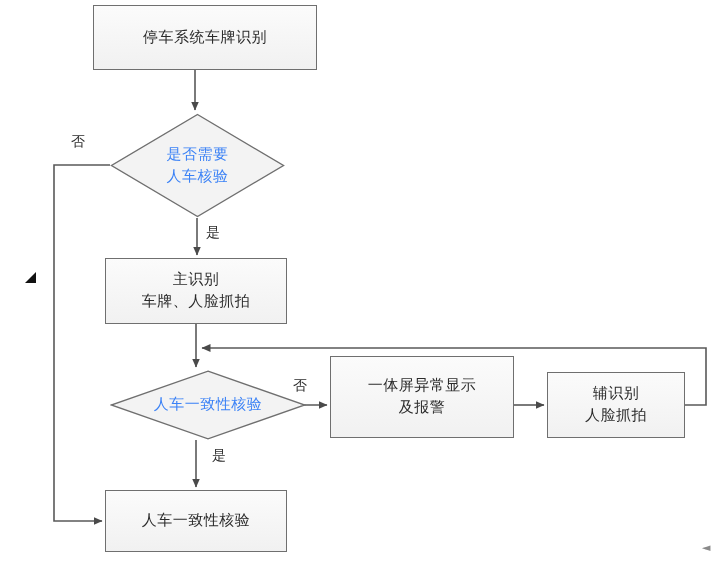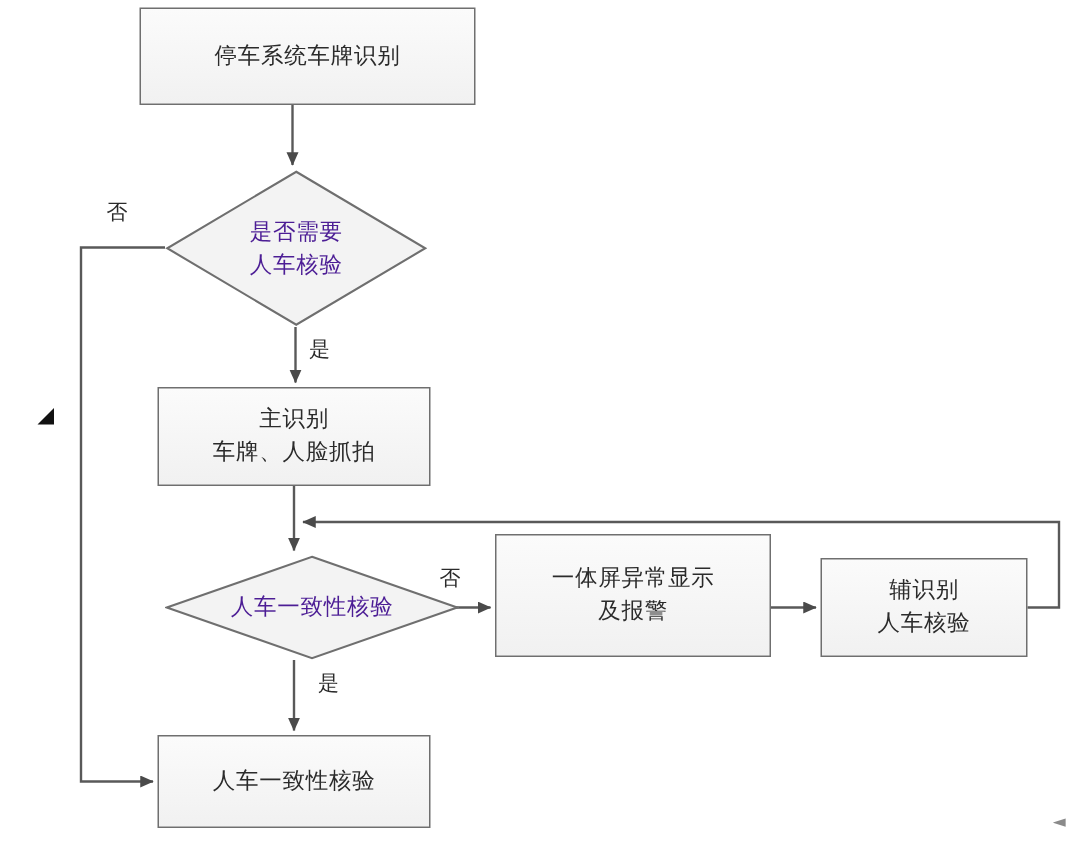--- a/index.html
+++ b/index.html
@@ -61,21 +61,21 @@
     top: 0;
     width: 100%;
     height: 100%;
     display: flex;
     align-items: center;
     justify-content: center;
     text-align: center;
     white-space: pre-line;
     font-size: 15px;
     line-height: 1.45;
-    color: #4c1d95;
+    color: #3b82f6;
     letter-spacing: 0.5px;
   }
   .edge-label {
     position: absolute;
     font-size: 14px;
     color: #2b2b2b;
     letter-spacing: 0.5px;
     white-space: nowrap;
   }
   .marker-tri {
@@ -146,21 +146,21 @@
     <div class="dlabel">人车一致性核验</div>
   </div>
 
   <div class="node process" style="left:330px; top:356px; width:184px; height:82px;">
     <span class="label">一体屏异常显示
 及报警</span>
   </div>
 
   <div class="node process" style="left:547px; top:372px; width:138px; height:66px;">
     <span class="label">辅识别
-人车核验</span>
+人脸抓拍</span>
   </div>
 
   <div class="node process" style="left:105px; top:490px; width:182px; height:62px;">
     <span class="label">人车一致性核验</span>
   </div>
 
   <div class="edge-label" style="left:71px; top:133px;">否</div>
 
   <div class="edge-label" style="left:206px; top:224px;">是</div>
 

